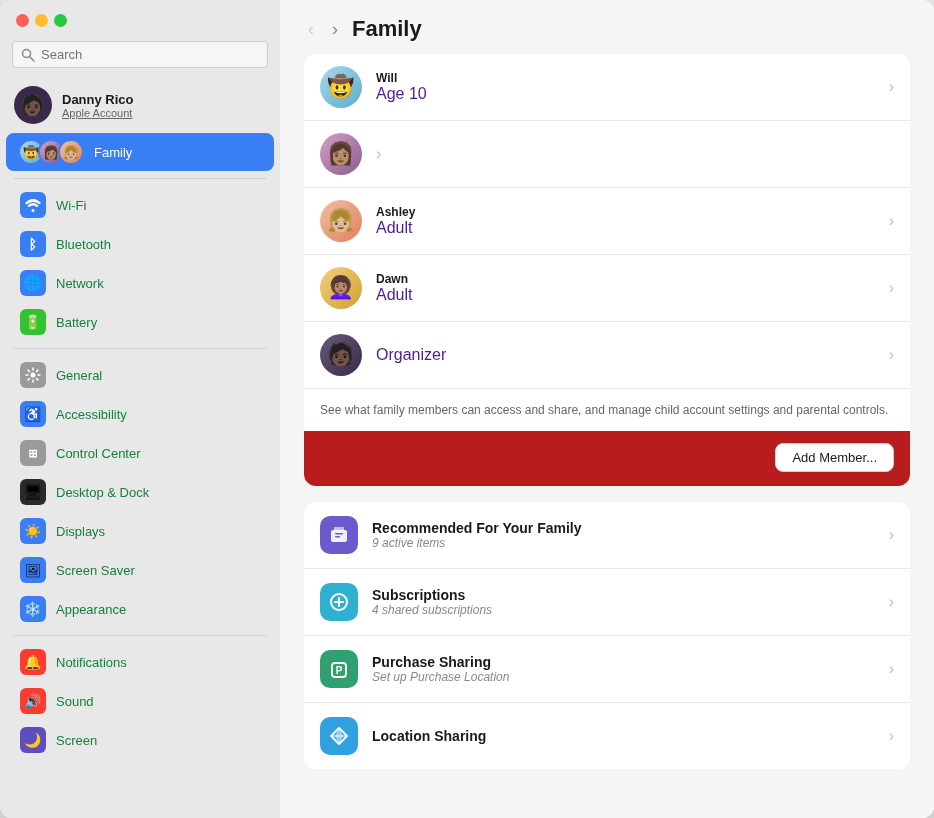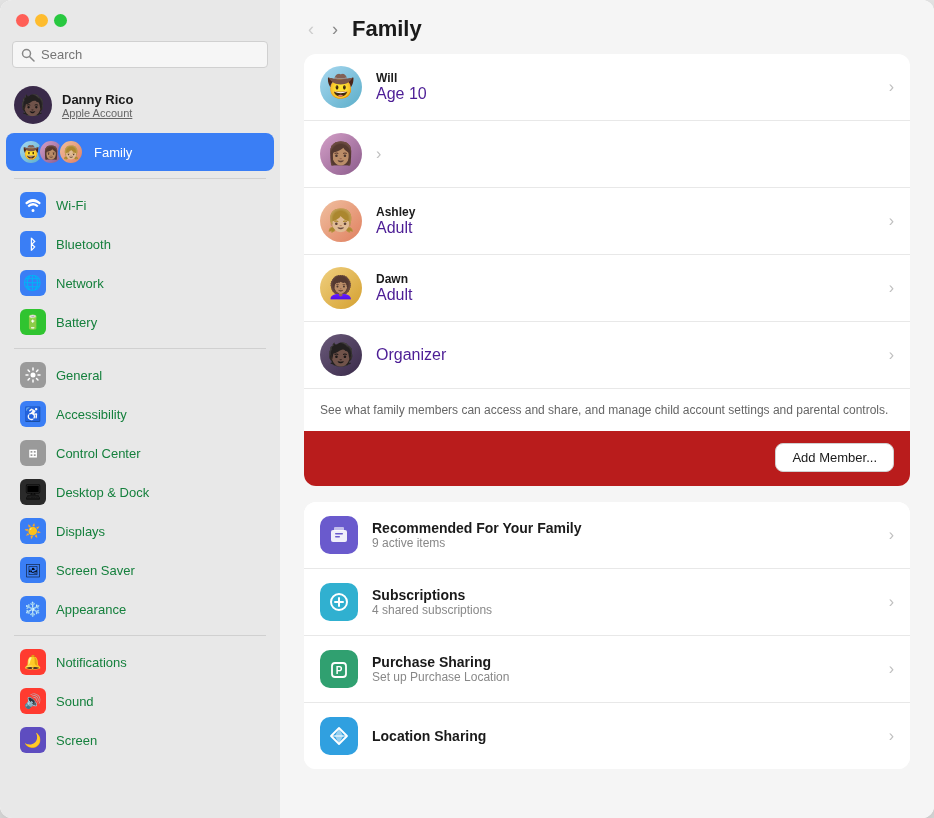--- a/index.html
+++ b/index.html
@@ -258,21 +258,21 @@
       height: 38px;
       border-radius: 10px;
       display: flex;
       align-items: center;
       justify-content: center;
       font-size: 20px;
       flex-shrink: 0;
     }
     .feature-info { flex: 1; }
     .feature-name { font-size: 14px; font-weight: 600; color: #1a1a1a; }
-    .feature-sub { font-size: 12px; color: #888; }
+    .feature-sub { font-size: 12px; color: #888; font-style: italic; }
 
     
     .av-will { background: linear-gradient(135deg, #a8d8f0, #5baec9); }
     .av-olivia { background: linear-gradient(135deg, #d4a0c8, #8b5b8b); }
     .av-ashley { background: linear-gradient(135deg, #f0c0a0, #e08060); }
     .av-dawn { background: linear-gradient(135deg, #f0d080, #d4a030); }
     .av-danny { background: linear-gradient(135deg, #6a5a7a, #3a2a4a); }
 
     
     .ic-wifi { background: #3a7ef5; }

